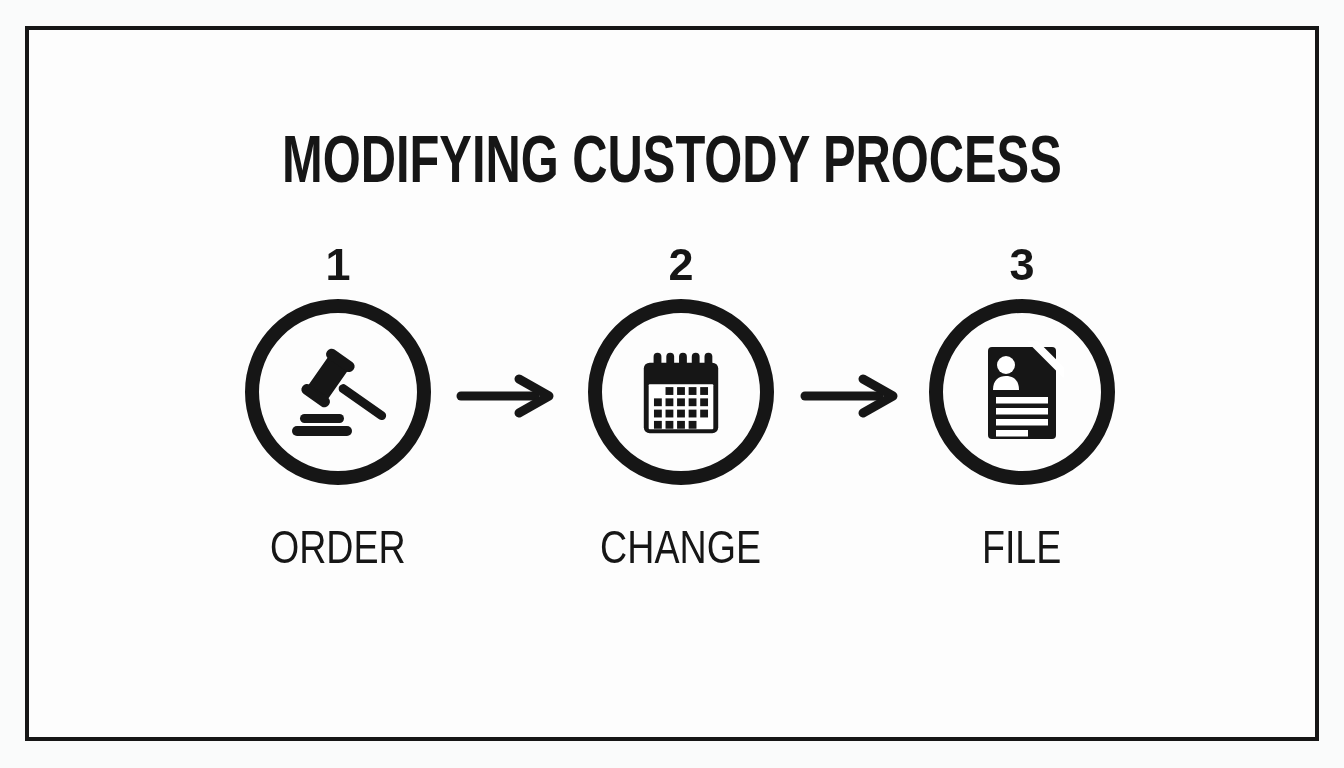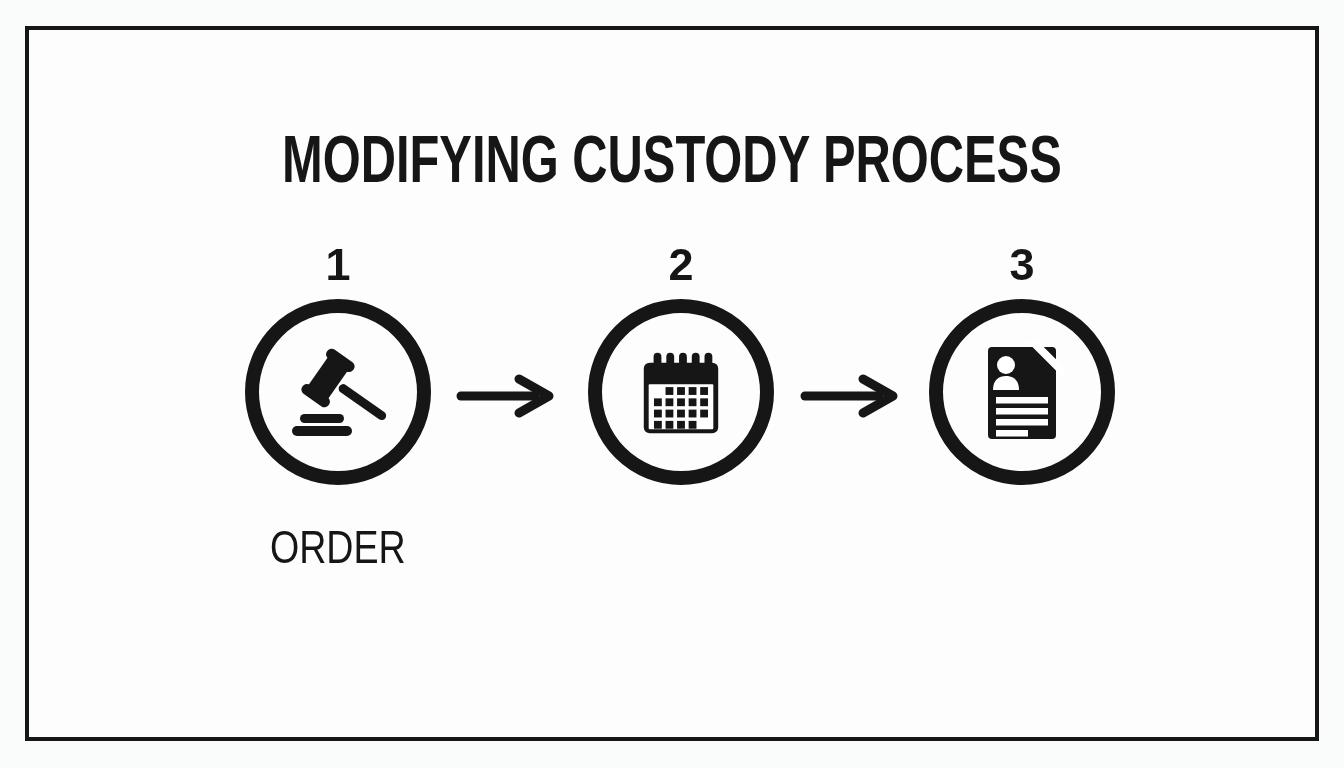--- a/index.html
+++ b/index.html
@@ -154,20 +154,23 @@
           <rect class="fill" x="44" y="66" width="8" height="8"></rect>
           <rect class="fill" x="55.8" y="66" width="8" height="8"></rect>
           <rect class="fill" x="67.6" y="66" width="8" height="8"></rect>
           <rect class="fill" x="20.4" y="77.5" width="8" height="8"></rect>
           <rect class="fill" x="32.2" y="77.5" width="8" height="8"></rect>
           <rect class="fill" x="44" y="77.5" width="8" height="8"></rect>
           <rect class="fill" x="55.8" y="77.5" width="8" height="8"></rect>
         </svg>
       </span>
     </div>
+    <div class="step-label">
+      <span class="cond-label">CHANGE</span>
+    </div>
   </div>
 
   <div class="connector connector-2" aria-label="arrow-right-icon">
     <svg width="104" height="48" viewBox="0 0 104 48">
       <line class="stroke" x1="6" y1="24" x2="80" y2="24" stroke-width="9" stroke-linecap="round"></line>
       <polyline class="nofill stroke" points="64,7 94,24 64,41" stroke-width="9" stroke-linecap="round" stroke-linejoin="round"></polyline>
     </svg>
   </div>
 
   <div class="step" style="left:907px;">
@@ -179,14 +182,17 @@
           <line class="wstroke" x1="50" y1="-2" x2="86" y2="34" stroke-width="8"></line>
           <circle class="wfill" cx="26" cy="24" r="9"></circle>
           <path class="wfill" d="M13,49 c0,-10 5.8,-14 13,-14 s13,4 13,14 z"></path>
           <rect class="wfill" x="16" y="56" width="52" height="6.5"></rect>
           <rect class="wfill" x="16" y="67" width="52" height="6.5"></rect>
           <rect class="wfill" x="16" y="78" width="52" height="6.5"></rect>
           <rect class="wfill" x="16" y="89" width="32" height="6.5"></rect>
         </svg>
       </span>
     </div>
+    <div class="step-label">
+      <span class="cond-label">FILE</span>
+    </div>
   </div>
 </div>
 
 </body></html>

